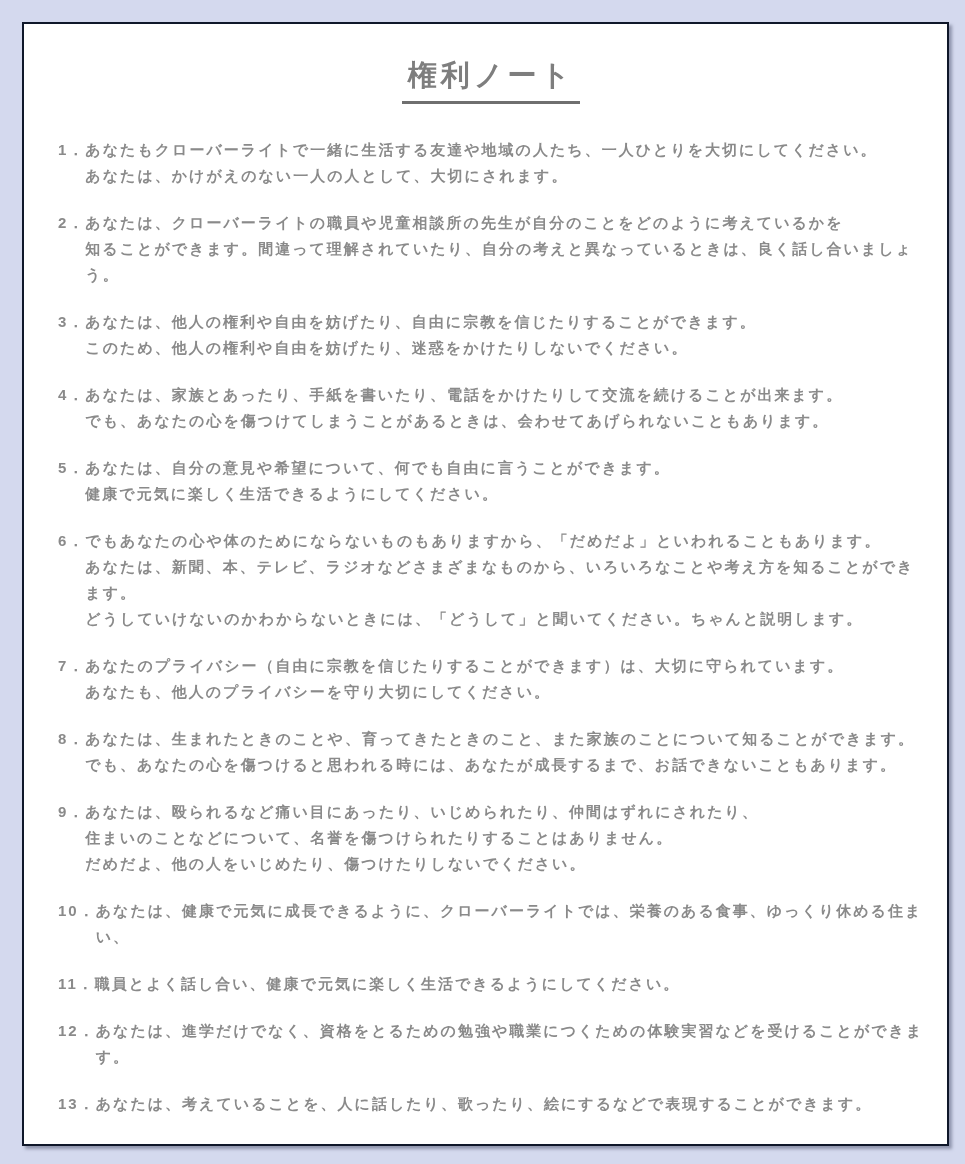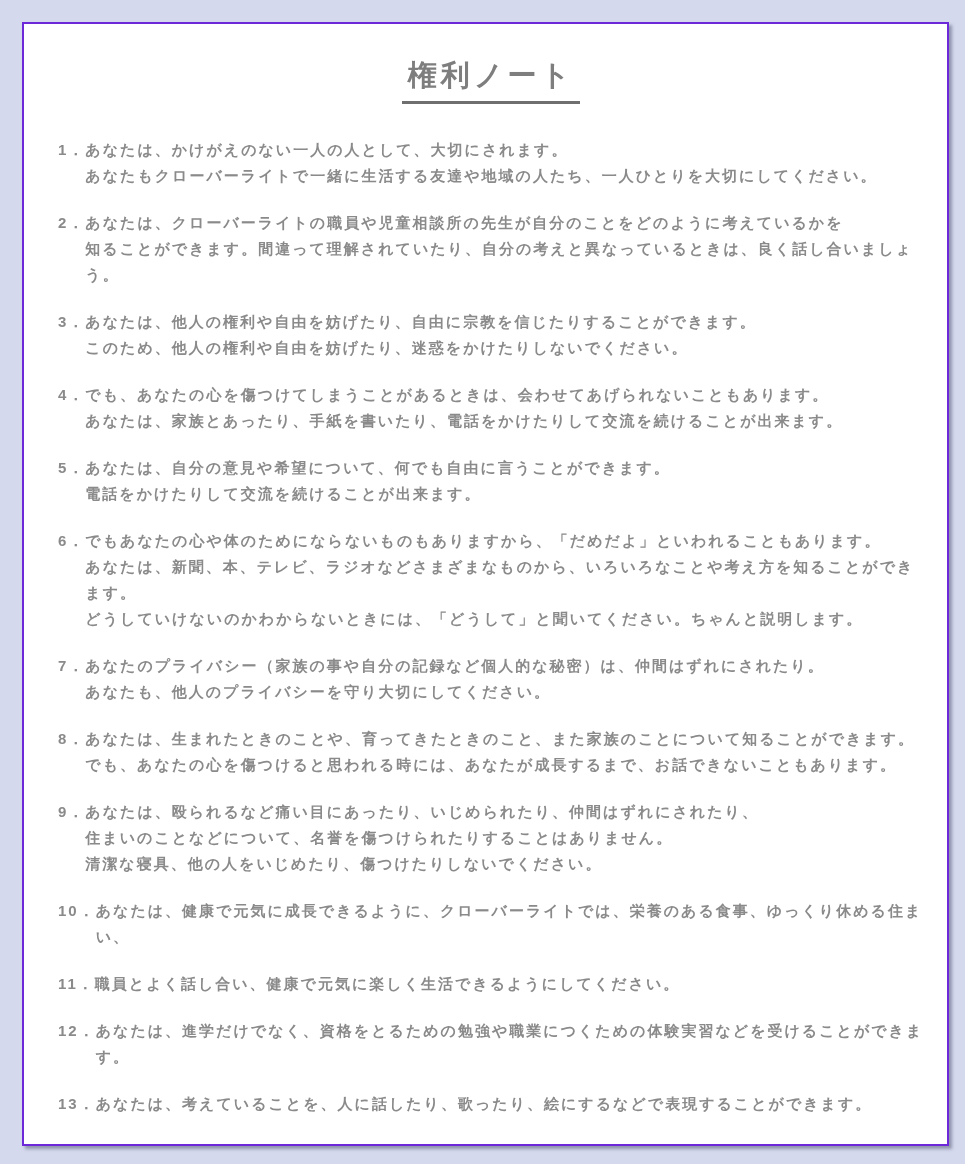--- a/index.html
+++ b/index.html
@@ -15,21 +15,21 @@
     position: relative;
   }
   .paper {
     position: absolute;
     left: 22px;
     top: 22px;
     width: 927px;
     height: 1124px;
     box-sizing: border-box;
     background: #ffffff;
-    border: 2px solid #6d28d9;
+    border: 2px solid #0f172a;
     box-shadow: 3px 3px 3px rgba(90, 95, 120, 0.55);
     padding: 32px 16px 0 27px;
   }
   .title-wrap {
     text-align: center;
     margin: 0 0 33px 0;
   }
   .doc-title {
     display: inline-block;
     font-size: 29px;
@@ -69,22 +69,22 @@
 
 <div class="paper">
   <div class="title-wrap">
     <h1 class="doc-title">権利ノート</h1>
   </div>
 
   <div class="rights-list" id="rights-list">
   <div class="item">
     <span class="num">1．</span>
     <div class="lines">
+          <div>あなたもクローバーライトで一緒に生活する友達や地域の人たち、一人ひとりを大切にしてください。</div>
           <div>あなたは、かけがえのない一人の人として、大切にされます。</div>
-          <div>あなたもクローバーライトで一緒に生活する友達や地域の人たち、一人ひとりを大切にしてください。</div>
         </div>
   </div>
 
   <div class="item">
     <span class="num">2．</span>
     <div class="lines">
           <div>あなたは、クローバーライトの職員や児童相談所の先生が自分のことをどのように考えているかを</div>
           <div>知ることができます。間違って理解されていたり、自分の考えと異なっているときは、良く話し合いましょう。</div>
         </div>
   </div>
@@ -93,64 +93,64 @@
     <span class="num">3．</span>
     <div class="lines">
           <div>あなたは、他人の権利や自由を妨げたり、自由に宗教を信じたりすることができます。</div>
           <div>このため、他人の権利や自由を妨げたり、迷惑をかけたりしないでください。</div>
         </div>
   </div>
 
   <div class="item">
     <span class="num">4．</span>
     <div class="lines">
+          <div>あなたは、家族とあったり、手紙を書いたり、電話をかけたりして交流を続けることが出来ます。</div>
           <div>でも、あなたの心を傷つけてしまうことがあるときは、会わせてあげられないこともあります。</div>
-          <div>あなたは、家族とあったり、手紙を書いたり、電話をかけたりして交流を続けることが出来ます。</div>
         </div>
   </div>
 
   <div class="item">
     <span class="num">5．</span>
     <div class="lines">
           <div>あなたは、自分の意見や希望について、何でも自由に言うことができます。</div>
-          <div>電話をかけたりして交流を続けることが出来ます。</div>
+          <div>健康で元気に楽しく生活できるようにしてください。</div>
         </div>
   </div>
 
   <div class="item">
     <span class="num">6．</span>
     <div class="lines">
           <div>でもあなたの心や体のためにならないものもありますから、「だめだよ」といわれることもあります。</div>
           <div>あなたは、新聞、本、テレビ、ラジオなどさまざまなものから、いろいろなことや考え方を知ることができます。</div>
           <div>どうしていけないのかわからないときには、「どうして」と聞いてください。ちゃんと説明します。</div>
         </div>
   </div>
 
   <div class="item">
     <span class="num">7．</span>
     <div class="lines">
-          <div>あなたのプライバシー（家族の事や自分の記録など個人的な秘密）は、仲間はずれにされたり。</div>
+          <div>あなたのプライバシー（自由に宗教を信じたりすることができます）は、大切に守られています。</div>
           <div>あなたも、他人のプライバシーを守り大切にしてください。</div>
         </div>
   </div>
 
   <div class="item">
     <span class="num">8．</span>
     <div class="lines">
           <div>あなたは、生まれたときのことや、育ってきたときのこと、また家族のことについて知ることができます。</div>
           <div>でも、あなたの心を傷つけると思われる時には、あなたが成長するまで、お話できないこともあります。</div>
         </div>
   </div>
 
   <div class="item">
     <span class="num">9．</span>
     <div class="lines">
           <div>あなたは、殴られるなど痛い目にあったり、いじめられたり、仲間はずれにされたり、</div>
           <div>住まいのことなどについて、名誉を傷つけられたりすることはありません。</div>
-          <div>清潔な寝具、他の人をいじめたり、傷つけたりしないでください。</div>
+          <div>だめだよ、他の人をいじめたり、傷つけたりしないでください。</div>
         </div>
   </div>
 
   <div class="item">
     <span class="num">10．</span>
     <div class="lines">
           <div>あなたは、健康で元気に成長できるように、クローバーライトでは、栄養のある食事、ゆっくり休める住まい、</div>
         </div>
   </div>
 

